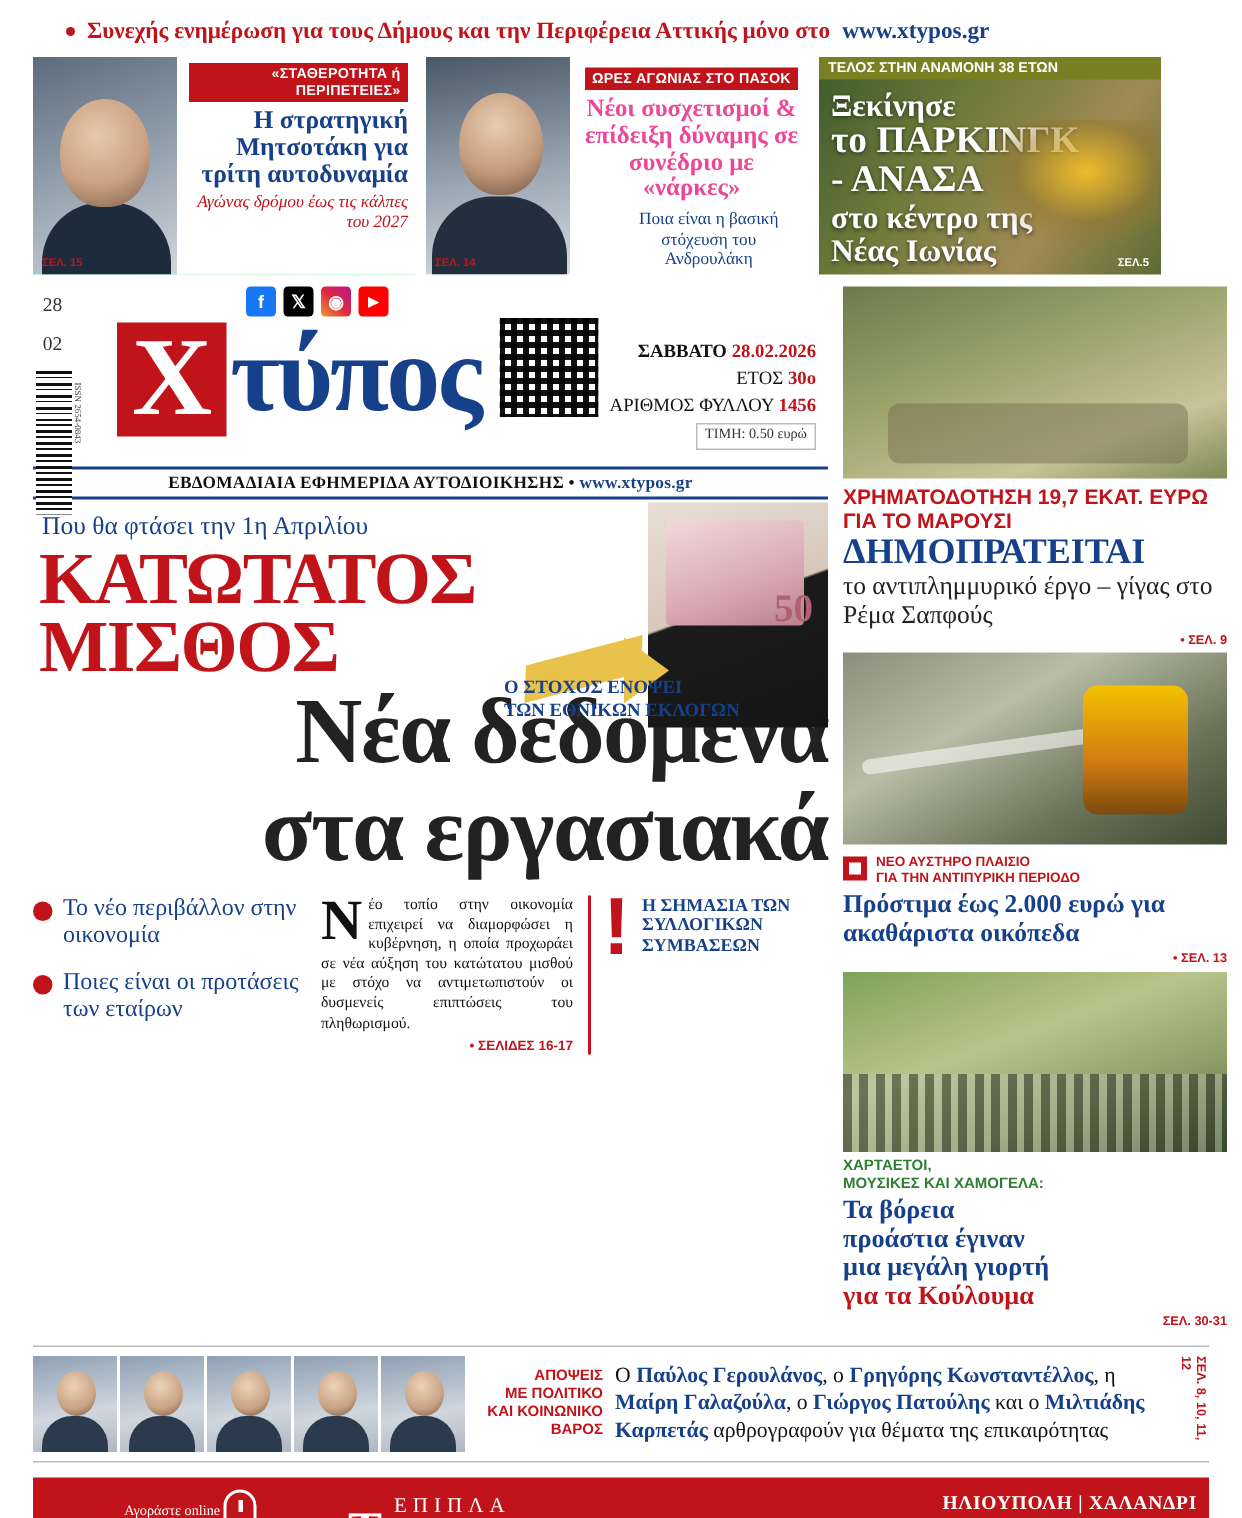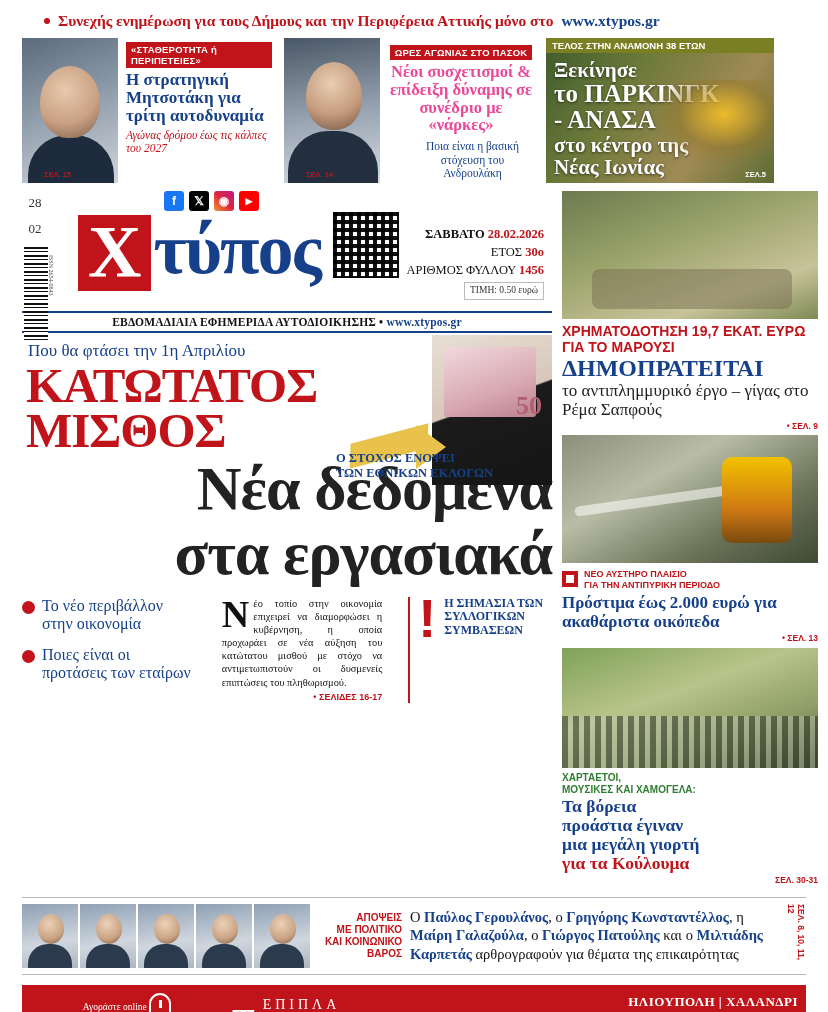--- a/index.html
+++ b/index.html
@@ -20,42 +20,42 @@
     padding: 12px 0 8px 22px;
     font-family: "Liberation Serif", serif;
     font-size: 15.5px; color: #c0131a; font-weight: bold;
   }
   .promo .dot { width: 6px; height: 6px; border-radius: 50%; background: #c0131a; display:inline-block; }
   .promo .url { color: #16418a; font-weight: bold; text-decoration: none; }
 
   
   .teasers { display: flex; gap: 6px; padding: 0 0 0 0; }
   .teaser { position: relative; overflow: hidden; }
-  .t1 { width: 256px; height: 145px; display: flex; background:#86efac; }
+  .t1 { width: 256px; height: 145px; display: flex; background:#86efac;text-align:right; }
   .t1 .photo {
     width: 96px; height: 145px;
     background: linear-gradient(160deg,#5c6b7d 0%, #8d9aa8 45%, #cfd6dd 100%);
     position: relative;
   }
   .t1 .photo:after{
     content:""; position:absolute; left:18px; top:28px; width:60px; height:72px; border-radius:50% 50% 46% 46%;
     background: radial-gradient(circle at 42% 34%, #e7c9ad 0%, #caa183 55%, #7b5f49 100%);
   }
   .t1 .photo:before{
     content:""; position:absolute; left:6px; bottom:0; width:86px; height:48px; border-radius: 40px 40px 0 0;
     background:#1e2b3c;
   }
   .t1 .txt { flex:1; padding: 4px 6px 4px 8px; background:#ffffff; }
   .kicker-red {
     background:#c0131a; color:#fff; font-weight:bold; font-size:9.5px; letter-spacing:.2px;
     display:inline-block; padding:2px 5px; margin-bottom:3px; font-family:"Liberation Sans", sans-serif;
   }
   .t1 h3 { margin:0; font-size:17px; line-height:1.06; color:#16418a; font-weight:bold; }
   .t1 .ital { margin-top:4px; font-size:11.5px; font-style:italic; color:#c0131a; line-height:1.15; }
-  .pagetag { color:#c0131a; font-size:7.5px; font-weight:bold; font-family:"Liberation Sans", sans-serif; position:absolute;margin-left:16px; }
+  .pagetag { color:#c0131a; font-size:7.5px; font-weight:bold; font-family:"Liberation Sans", sans-serif; position:absolute; }
   .t1 .pagetag { left:6px; bottom:4px; }
 
   .t2 { width: 256px; height:145px; display:flex; background:#fff; }
   .t2 .photo { width: 96px; height:145px; background: linear-gradient(170deg,#4a5766 0%, #9aa6b3 55%, #d6dbe1 100%); position:relative;}
   .t2 .photo:after{
     content:""; position:absolute; left:22px; top:24px; width:56px; height:68px; border-radius:50% 50% 46% 46%;
     background: radial-gradient(circle at 45% 32%, #e8cdb2 0%, #c69c7e 55%, #6f5440 100%);
   }
   .t2 .photo:before{ content:""; position:absolute; left:4px; bottom:0; width:90px; height:52px; border-radius:40px 40px 0 0; background:#232f3e;}
   .t2 .txt { flex:1; padding:4px 6px 4px 8px; text-align:center;}
@@ -144,21 +144,21 @@
   .m-money { position:absolute; right:0; top:-6px; width:120px; height:150px;
      background: linear-gradient(160deg,#e8dfd4 0%, #d8c7bb 45%, #1b1b1b 46%, #151515 100%);}
   .m-money .bill{ position:absolute; left:12px; top:12px; width:92px; height:70px; border-radius:3px;
      background: linear-gradient(160deg,#f0d9dd 0%, #d9a9b3 60%, #b9818c 100%); }
   .m-money .num { position:absolute; right:10px; top:56px; color:#b06070; font-weight:bold; font-size:26px; font-family:"Liberation Serif", serif;}
   .m-arrow { position:absolute; left:330px; top:92px; width:0; height:0; }
   .m-arrow:before{ content:""; position:absolute; width:74px; height:26px; background:#e8c24a; transform: skewX(-18deg) rotate(-16deg);}
   .m-arrow:after{ content:""; position:absolute; left:64px; top:-8px; border-left:30px solid #e8c24a; border-top:22px solid transparent; border-bottom:22px solid transparent;}
   .m-big { color:#222; font-weight:bold; font-size:62px; line-height:0.95; text-align:right; margin-top:6px; letter-spacing:-1px;}
 
-  .bullets { margin-top:14px; display:flex; gap:26px; }
+  .bullets { margin-top:14px; display:flex; gap:10px; }
   .b-col { width:182px; }
   .bullet { display:flex; gap:7px; margin-bottom:12px;}
   .bdot { width:13px; height:13px; border-radius:50%; background:#c0131a; flex:none; margin-top:4px;}
   .btxt { color:#16418a; font-size:16px; line-height:1.15;}
   .lead { width:168px; font-size:10.4px; line-height:1.26; text-align:justify; color:#111;}
   .lead .dropcap { float:left; font-size:38px; line-height:30px; padding:2px 4px 0 0; font-weight:bold;}
   .lead .pages { color:#c0131a; font-weight:bold; font-size:9px; display:block; text-align:right; margin-top:3px; font-family:"Liberation Sans", sans-serif;}
   .excl-box { width:150px; border-left:2px solid #c0131a; display:flex; gap:8px; padding-left:8px;}
   .excl { color:#c0131a; font-size:54px; font-weight:bold; line-height:0.8; font-family:"Liberation Sans", sans-serif;}
   .excl-txt { color:#16418a; font-weight:bold; font-size:12px; line-height:1.12;}

